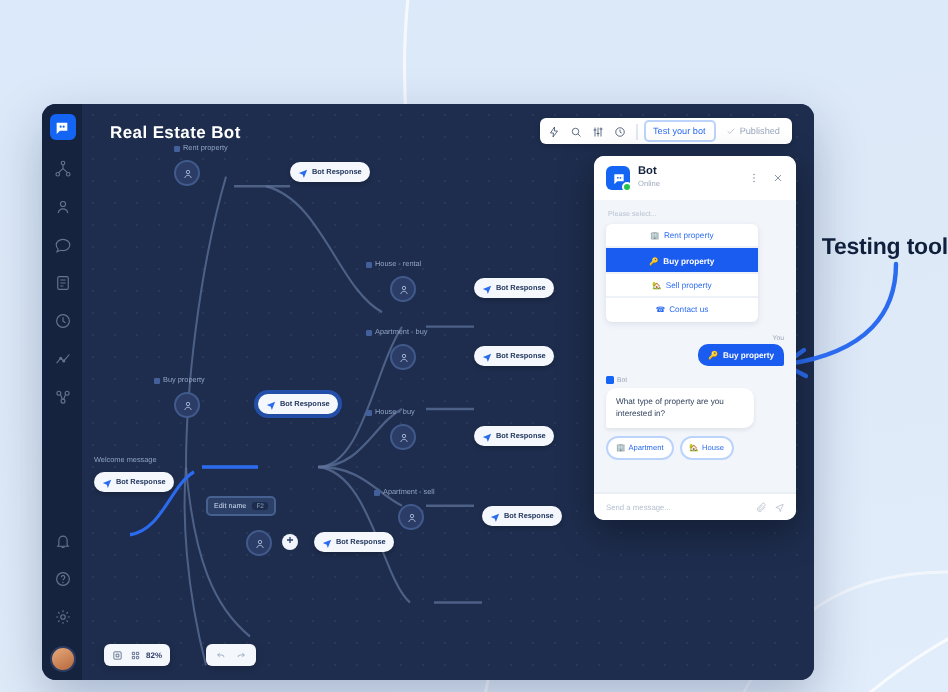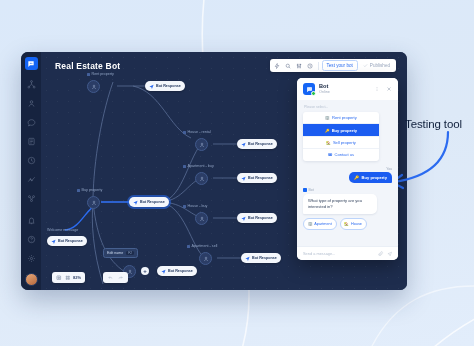--- a/index.html
+++ b/index.html
@@ -7,21 +7,21 @@
     width:474px;height:346px;overflow:hidden;
     font-family:"Liberation Sans", sans-serif;
     background:#dce9f8;
     position:relative;
   }
   .bg{position:absolute;inset:0;background:linear-gradient(170deg,#dbe9fa 0%,#dde9f7 45%,#e2edfb 100%);}
   .bg svg{position:absolute;inset:0;}
 
   
   .app{
-    position:absolute;left:21px;top:52px;width:386px;height:238px;
+    position:absolute;left:21px;top:52px;width:386px;height:288px;
     background:#1b2a4a;border-radius:7px;overflow:hidden;
     box-shadow:0 10px 26px rgba(26,48,90,.28);
     display:flex;
   }
 
   
   .rail{
     width:20px;background:#16233f;flex:0 0 20px;
     display:flex;flex-direction:column;align-items:center;
     padding-top:5px;padding-bottom:4px;box-sizing:border-box;
@@ -183,22 +183,22 @@
   }
   .chat-foot{
     flex:0 0 auto;background:#fff;display:flex;align-items:center;gap:3px;
     padding:4px 6px;border-top:1px solid #eaeff6;
   }
   .chat-inp{flex:1 1 auto;font-size:3.9px;color:#b4bfcf;}
   .chat-foot svg{width:5.5px;height:5.5px;stroke:#aab5c6;fill:none;stroke-width:1.5;}
 
   
   .ann{
-    position:absolute;right:12px;top:118px;
-    font-size:11.5px;font-weight:normal;color:#10203c;letter-spacing:-.1px;
+    position:absolute;right:0;top:118px;
+    font-size:11.5px;font-weight:bold;color:#10203c;letter-spacing:-.1px;
   }
   .ann-arrow{position:absolute;right:0;top:130px;width:110px;height:75px;}
 </style>
 </head>
 <body>
 
 <div class="bg">
   <svg viewBox="0 0 474 346" preserveAspectRatio="none">
     <path d="M205 -10 C 196 60, 210 130, 232 200 C 252 266, 254 310, 240 356" fill="none" stroke="#ffffff" stroke-opacity=".7" stroke-width="1.6"></path>
     <path d="M660 270 C 560 272, 470 310, 420 360" fill="none" stroke="#ffffff" stroke-opacity=".75" stroke-width="1.6"></path>

